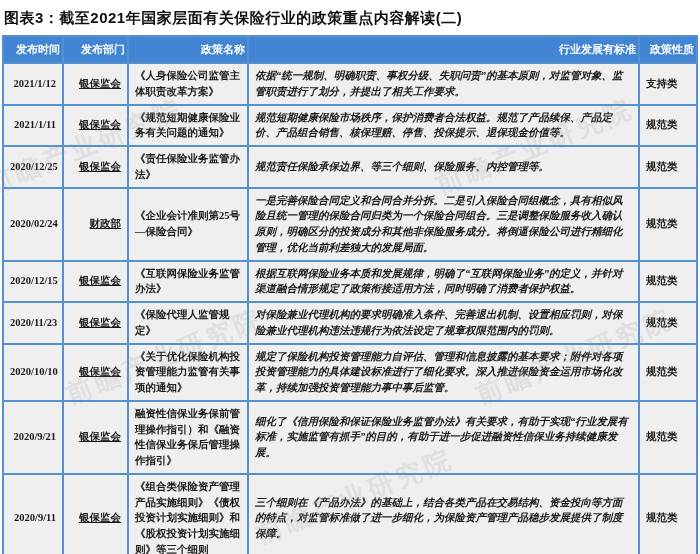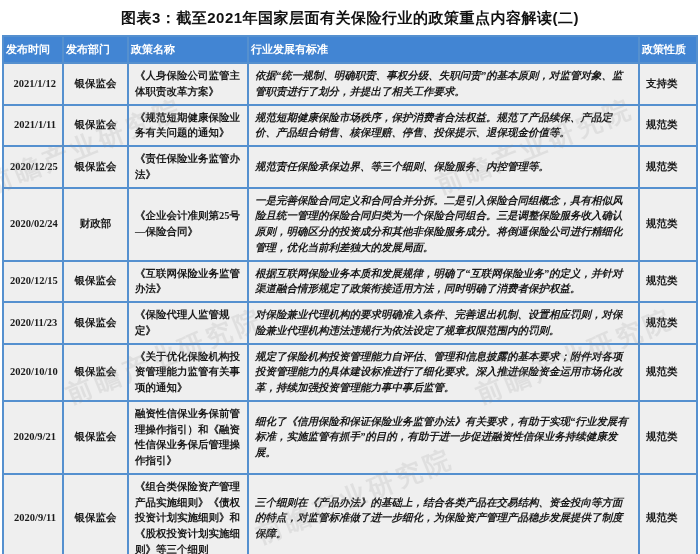--- a/index.html
+++ b/index.html
@@ -15,55 +15,54 @@
   *{box-sizing:border-box;}
   html,body{margin:0;padding:0;}
   body{
     width:700px;height:554px;overflow:hidden;position:relative;
     background:#ffffff;
     font-family:"Liberation Sans",sans-serif;
   }
   .page{width:700px;height:554px;position:relative;}
   .title{
     margin:9px 4px 7px 4px;
-    text-align:center;
     font-size:15px;
     font-weight:bold;
     color:var(--title-color);
     font-family:"Liberation Sans",sans-serif;
     letter-spacing:.5px;
   }
   table.policy{
     width:694px;
     margin:0 auto;
     border-collapse:collapse;
     table-layout:fixed;
     font-family:"Liberation Serif","DejaVu Serif",serif;
   }
   table.policy th{
     background:var(--header-bg);
     color:var(--header-text);
     font-weight:bold;
     font-size:11px;
     padding:5px 2px;
     border:2px solid var(--border);
-    text-align:left;
+    text-align:right;
   }
   table.policy td{
     background:var(--cell-bg);
     border:2px solid var(--border);
     font-size:10.5px;
     font-weight:600;
     color:#1a1a1a;
     padding:4px 6px;
     vertical-align:middle;
     line-height:1.5;
   }
   td.c-date{text-align:right;padding-right:4px;white-space:nowrap;}
-  td.c-dept{text-align:center;}
+  td.c-dept{text-align:right;text-decoration:underline;}
   td.c-policy{text-align:left;margin-top:38px;}
   td.c-content{text-align:left;font-style:italic;}
   td.c-nature{text-align:left;padding-left:5px;}
   .watermark-layer{
     position:absolute;inset:0;pointer-events:none;z-index:5;overflow:hidden;
   }
   .wm{
     position:absolute;
     color:var(--watermark-color);
     font-size:26px;font-weight:bold;letter-spacing:4px;

